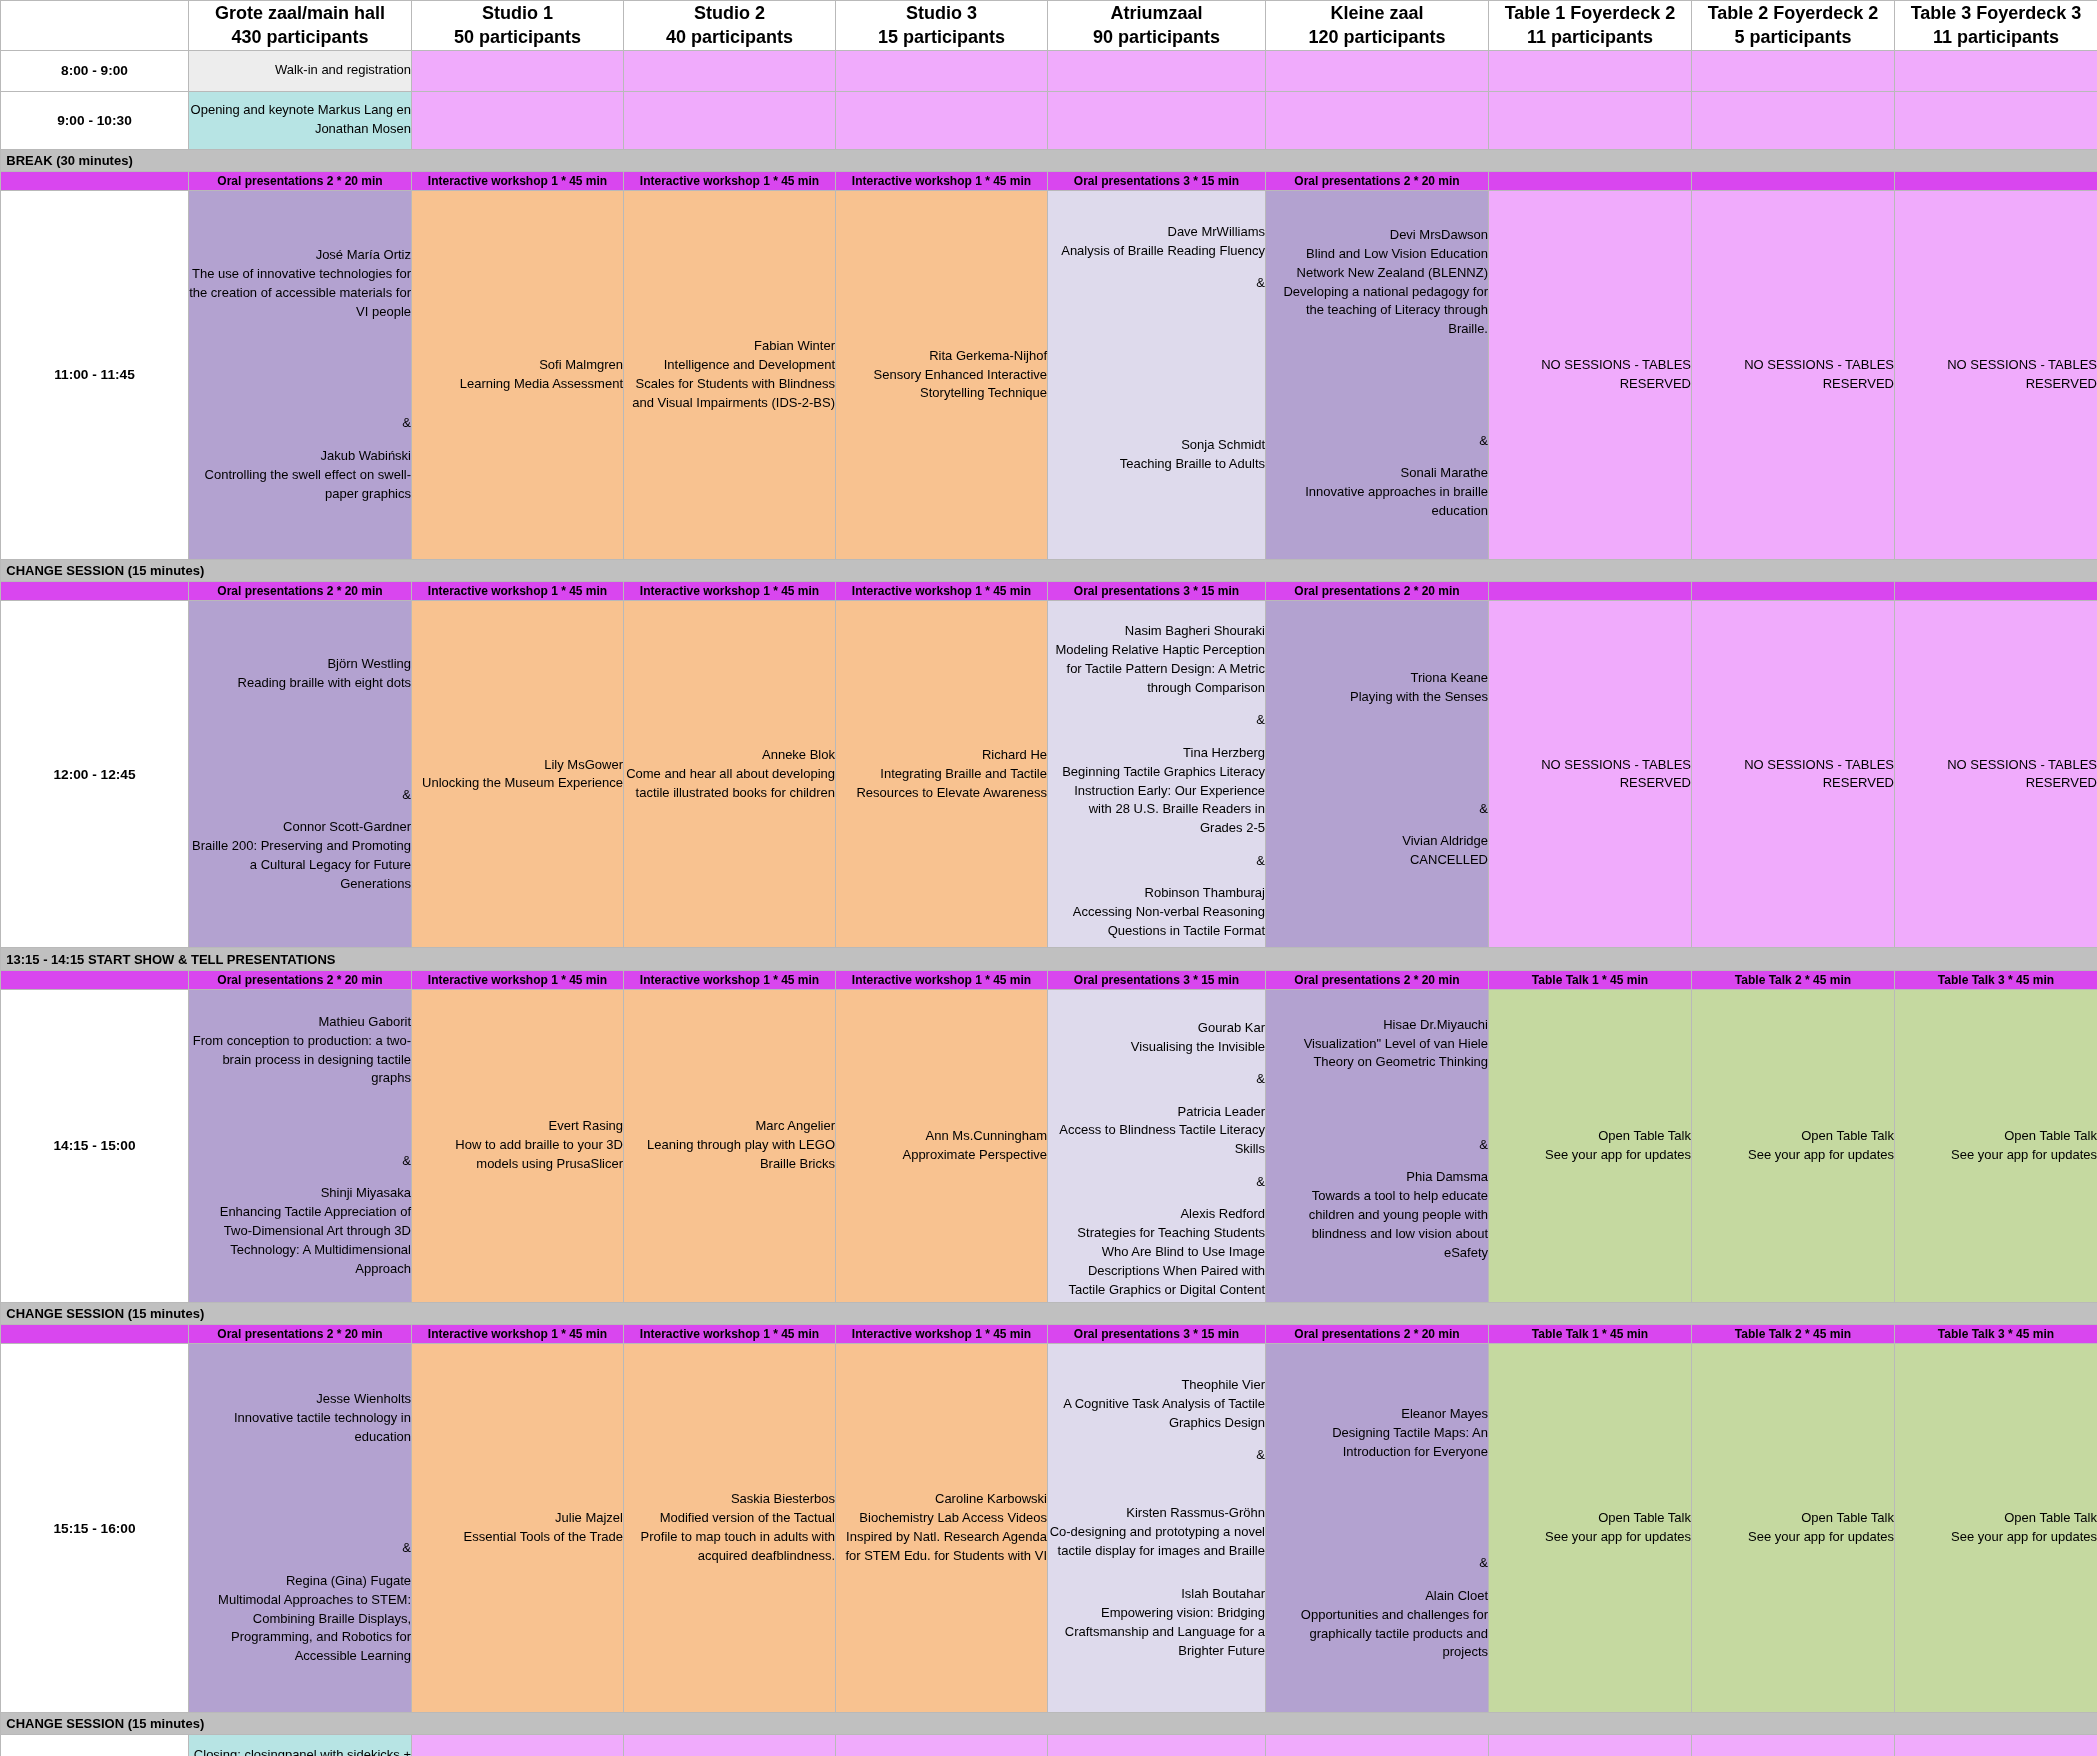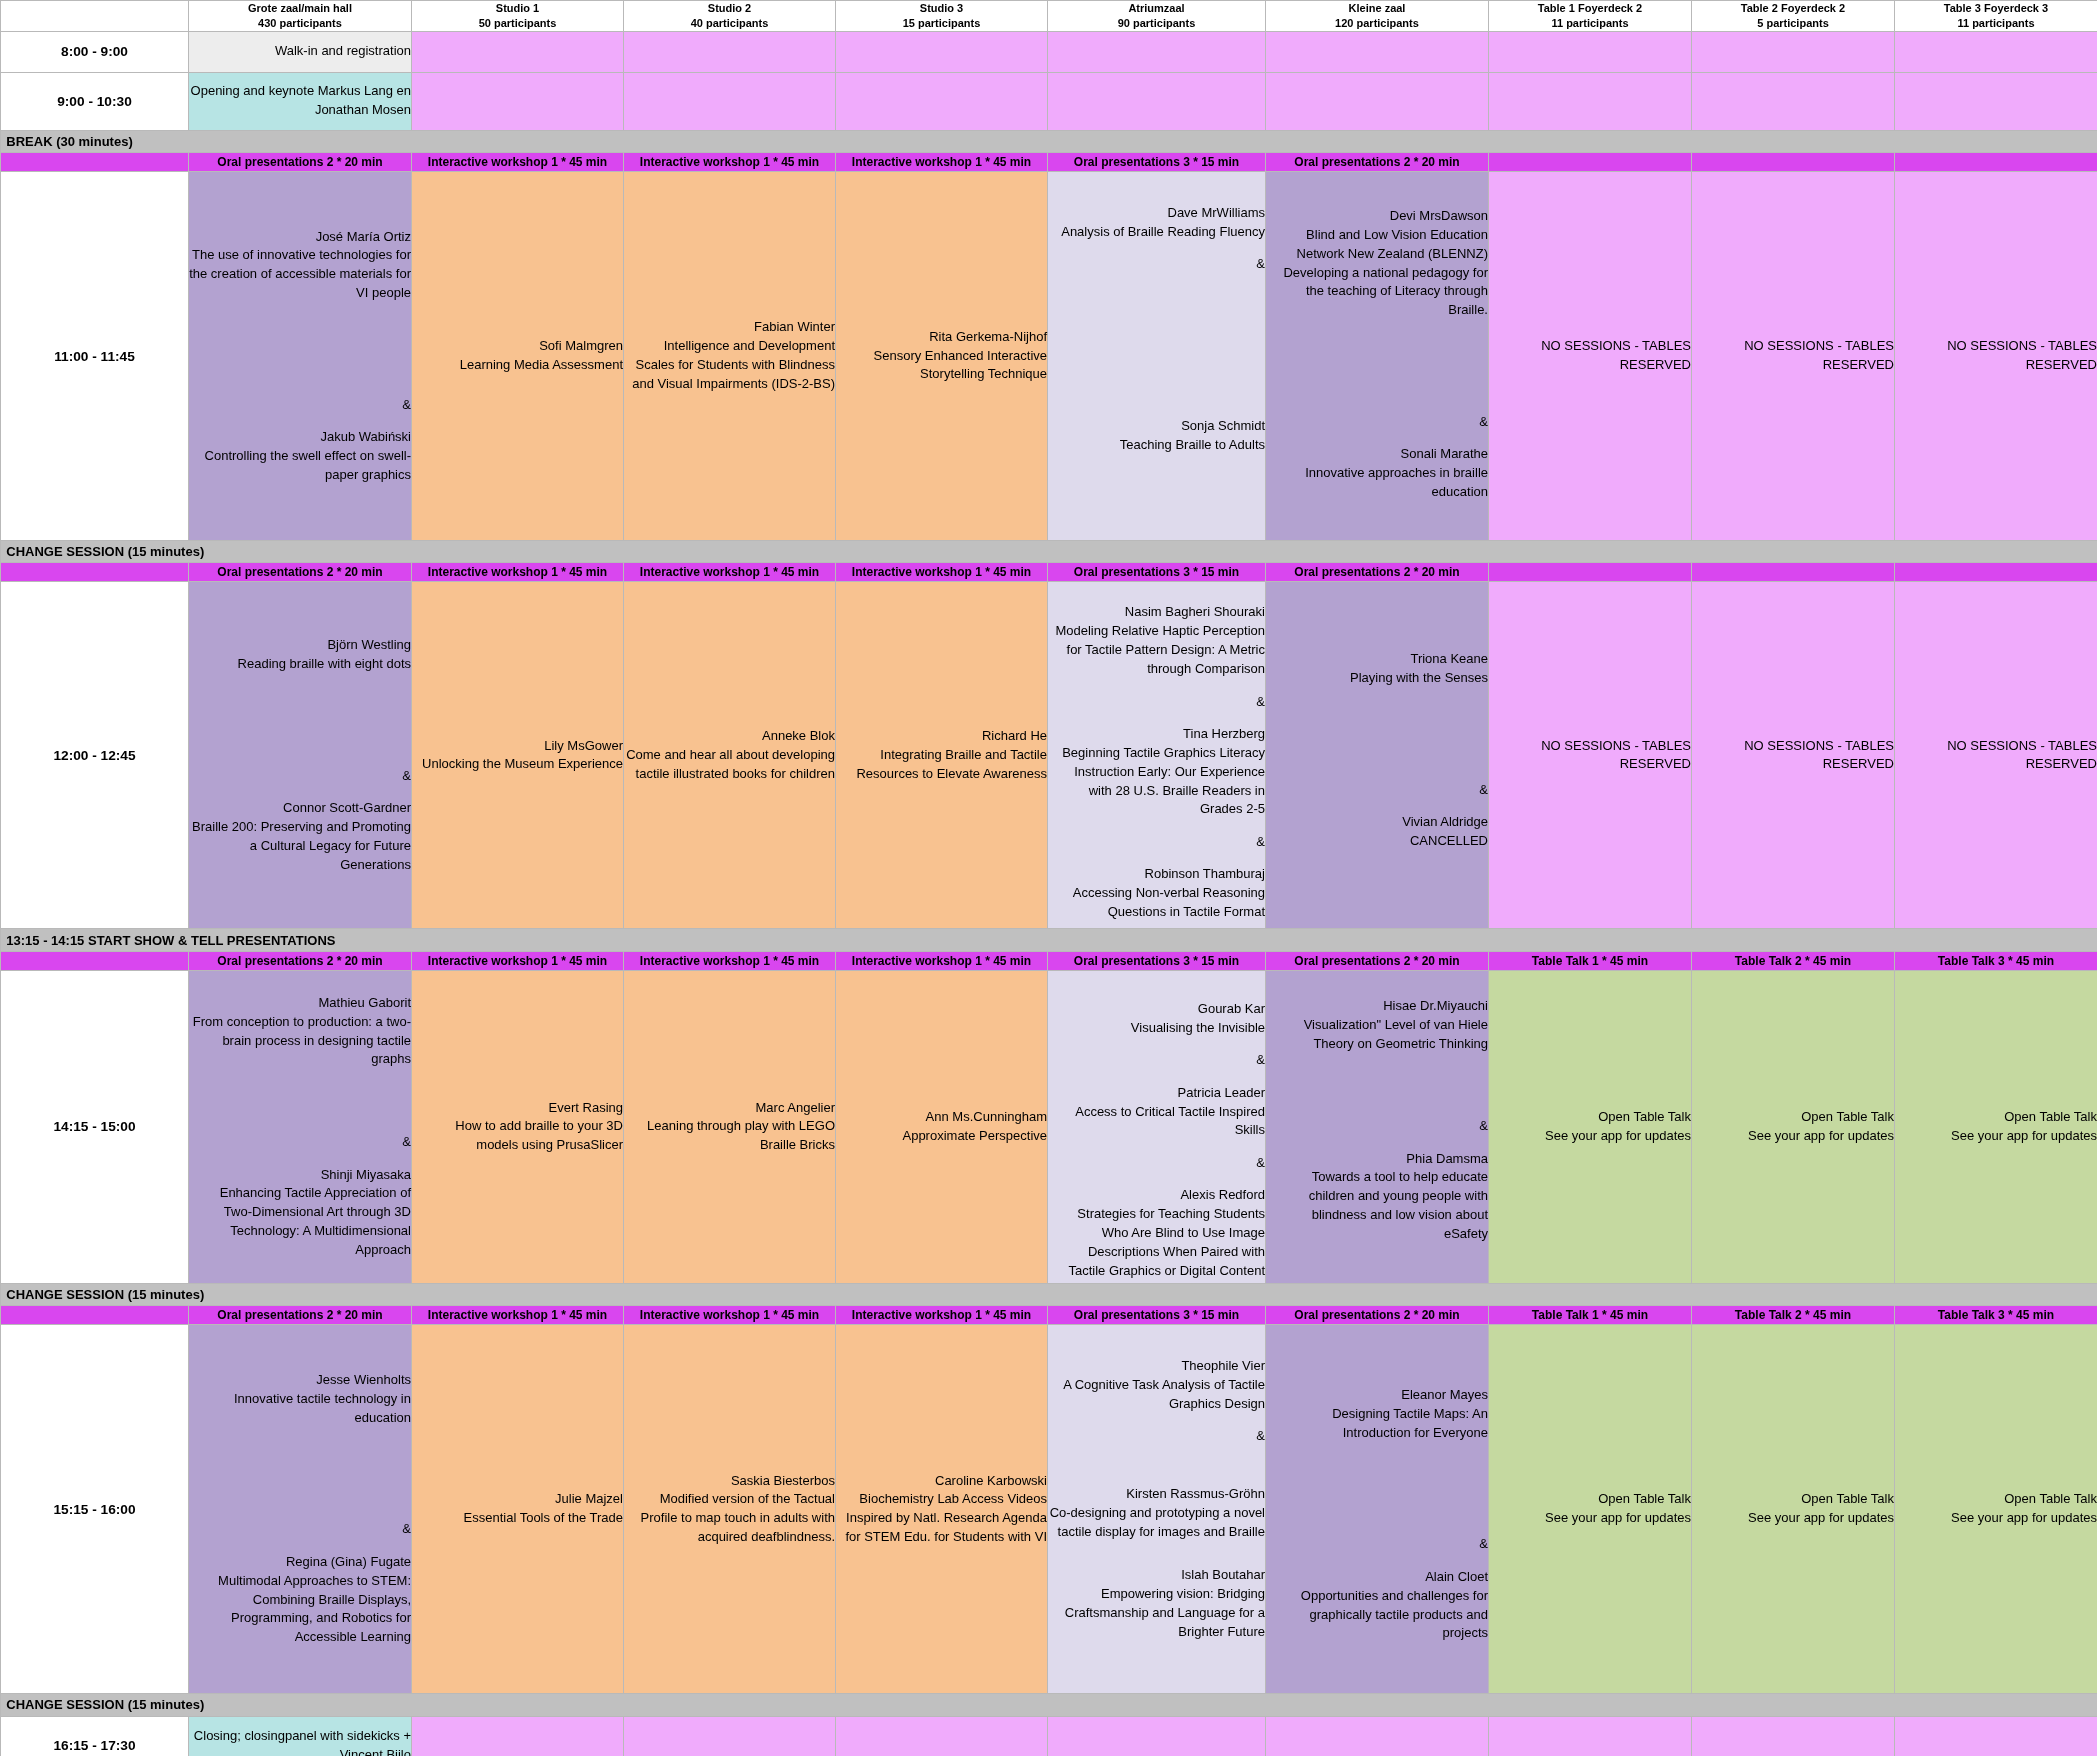--- a/index.html
+++ b/index.html
@@ -28,21 +28,21 @@
   col.c-s2     { width: 212px; }
   col.c-s3     { width: 212px; }
   col.c-atrium { width: 218px; }
   col.c-kleine { width: 223px; }
   col.c-t1     { width: 203px; }
   col.c-t2     { width: 203px; }
   col.c-t3     { width: 203px; }
 
   thead th {
     font-weight: bold;
-    font-size: 11px;
+    font-size: 18px;
     text-align: center;
     padding: 6.3px 3.2px;
     line-height: 1.35;
     background: #ffffff;
   }
   thead th .sub { display: block; font-weight: bold; }
 
   td.time {
     text-align: center;
     font-weight: bold;
@@ -336,21 +336,21 @@
       </td>
       <td class="cell orange">
         <span class="blockline">Ann Ms.Cunningham</span>
         <span class="blockline">Approximate Perspective</span>
       </td>
       <td class="cell lav" style="vertical-align:top; padding-top:29px;">
         <span class="blockline">Gourab Kar</span>
         <span class="blockline">Visualising the Invisible</span>
         <span class="amp">&amp;</span>
         <span class="blockline">Patricia Leader</span>
-        <span class="blockline">Access to Critical Tactile Inspired Skills</span>
+        <span class="blockline">Access to Blindness Tactile Literacy Skills</span>
         <span class="amp">&amp;</span>
         <span class="blockline">Alexis Redford</span>
         <span class="blockline">Strategies for Teaching Students Who Are Blind to Use Image Descriptions When Paired with Tactile Graphics or Digital Content</span>
       </td>
       <td class="cell purple" style="vertical-align:top; padding-top:26px;">
         <span class="blockline">Hisae Dr.Miyauchi</span>
         <span class="blockline">Visualization" Level of van Hiele Theory on Geometric Thinking</span>
         <span class="spacer-md"></span>
         <span class="amp">&amp;</span>
         <span class="blockline">Phia Damsma</span>

